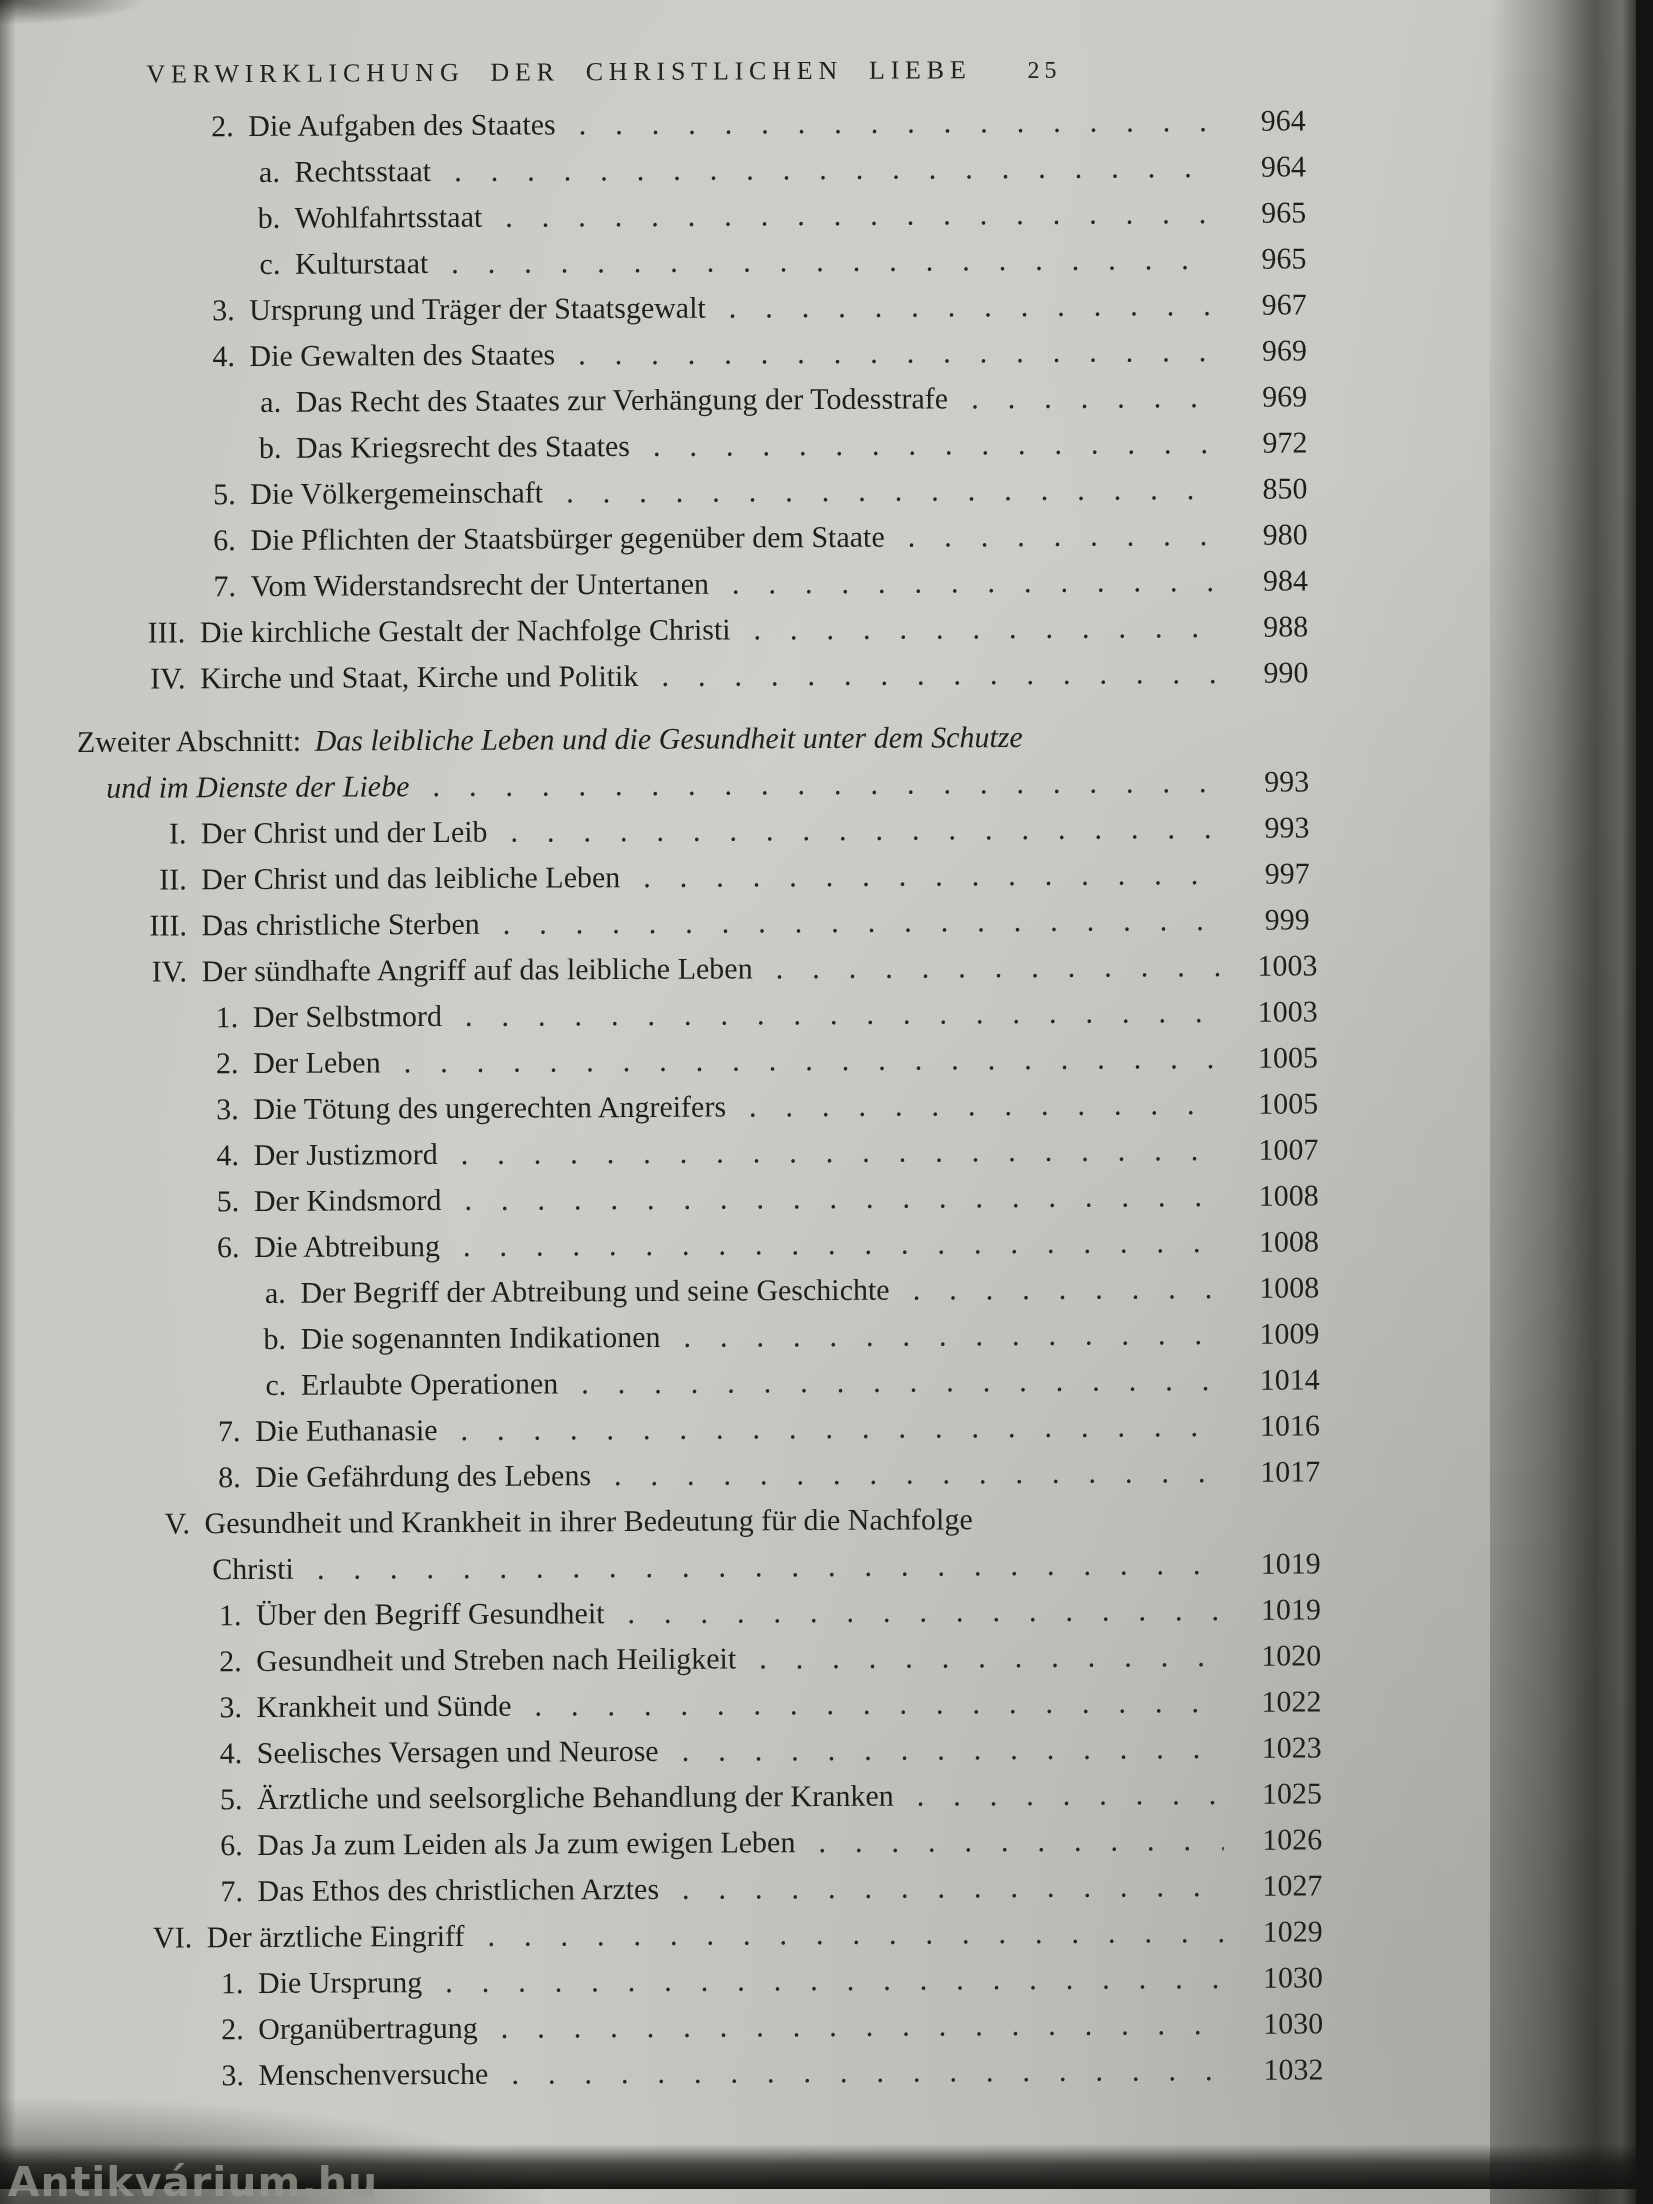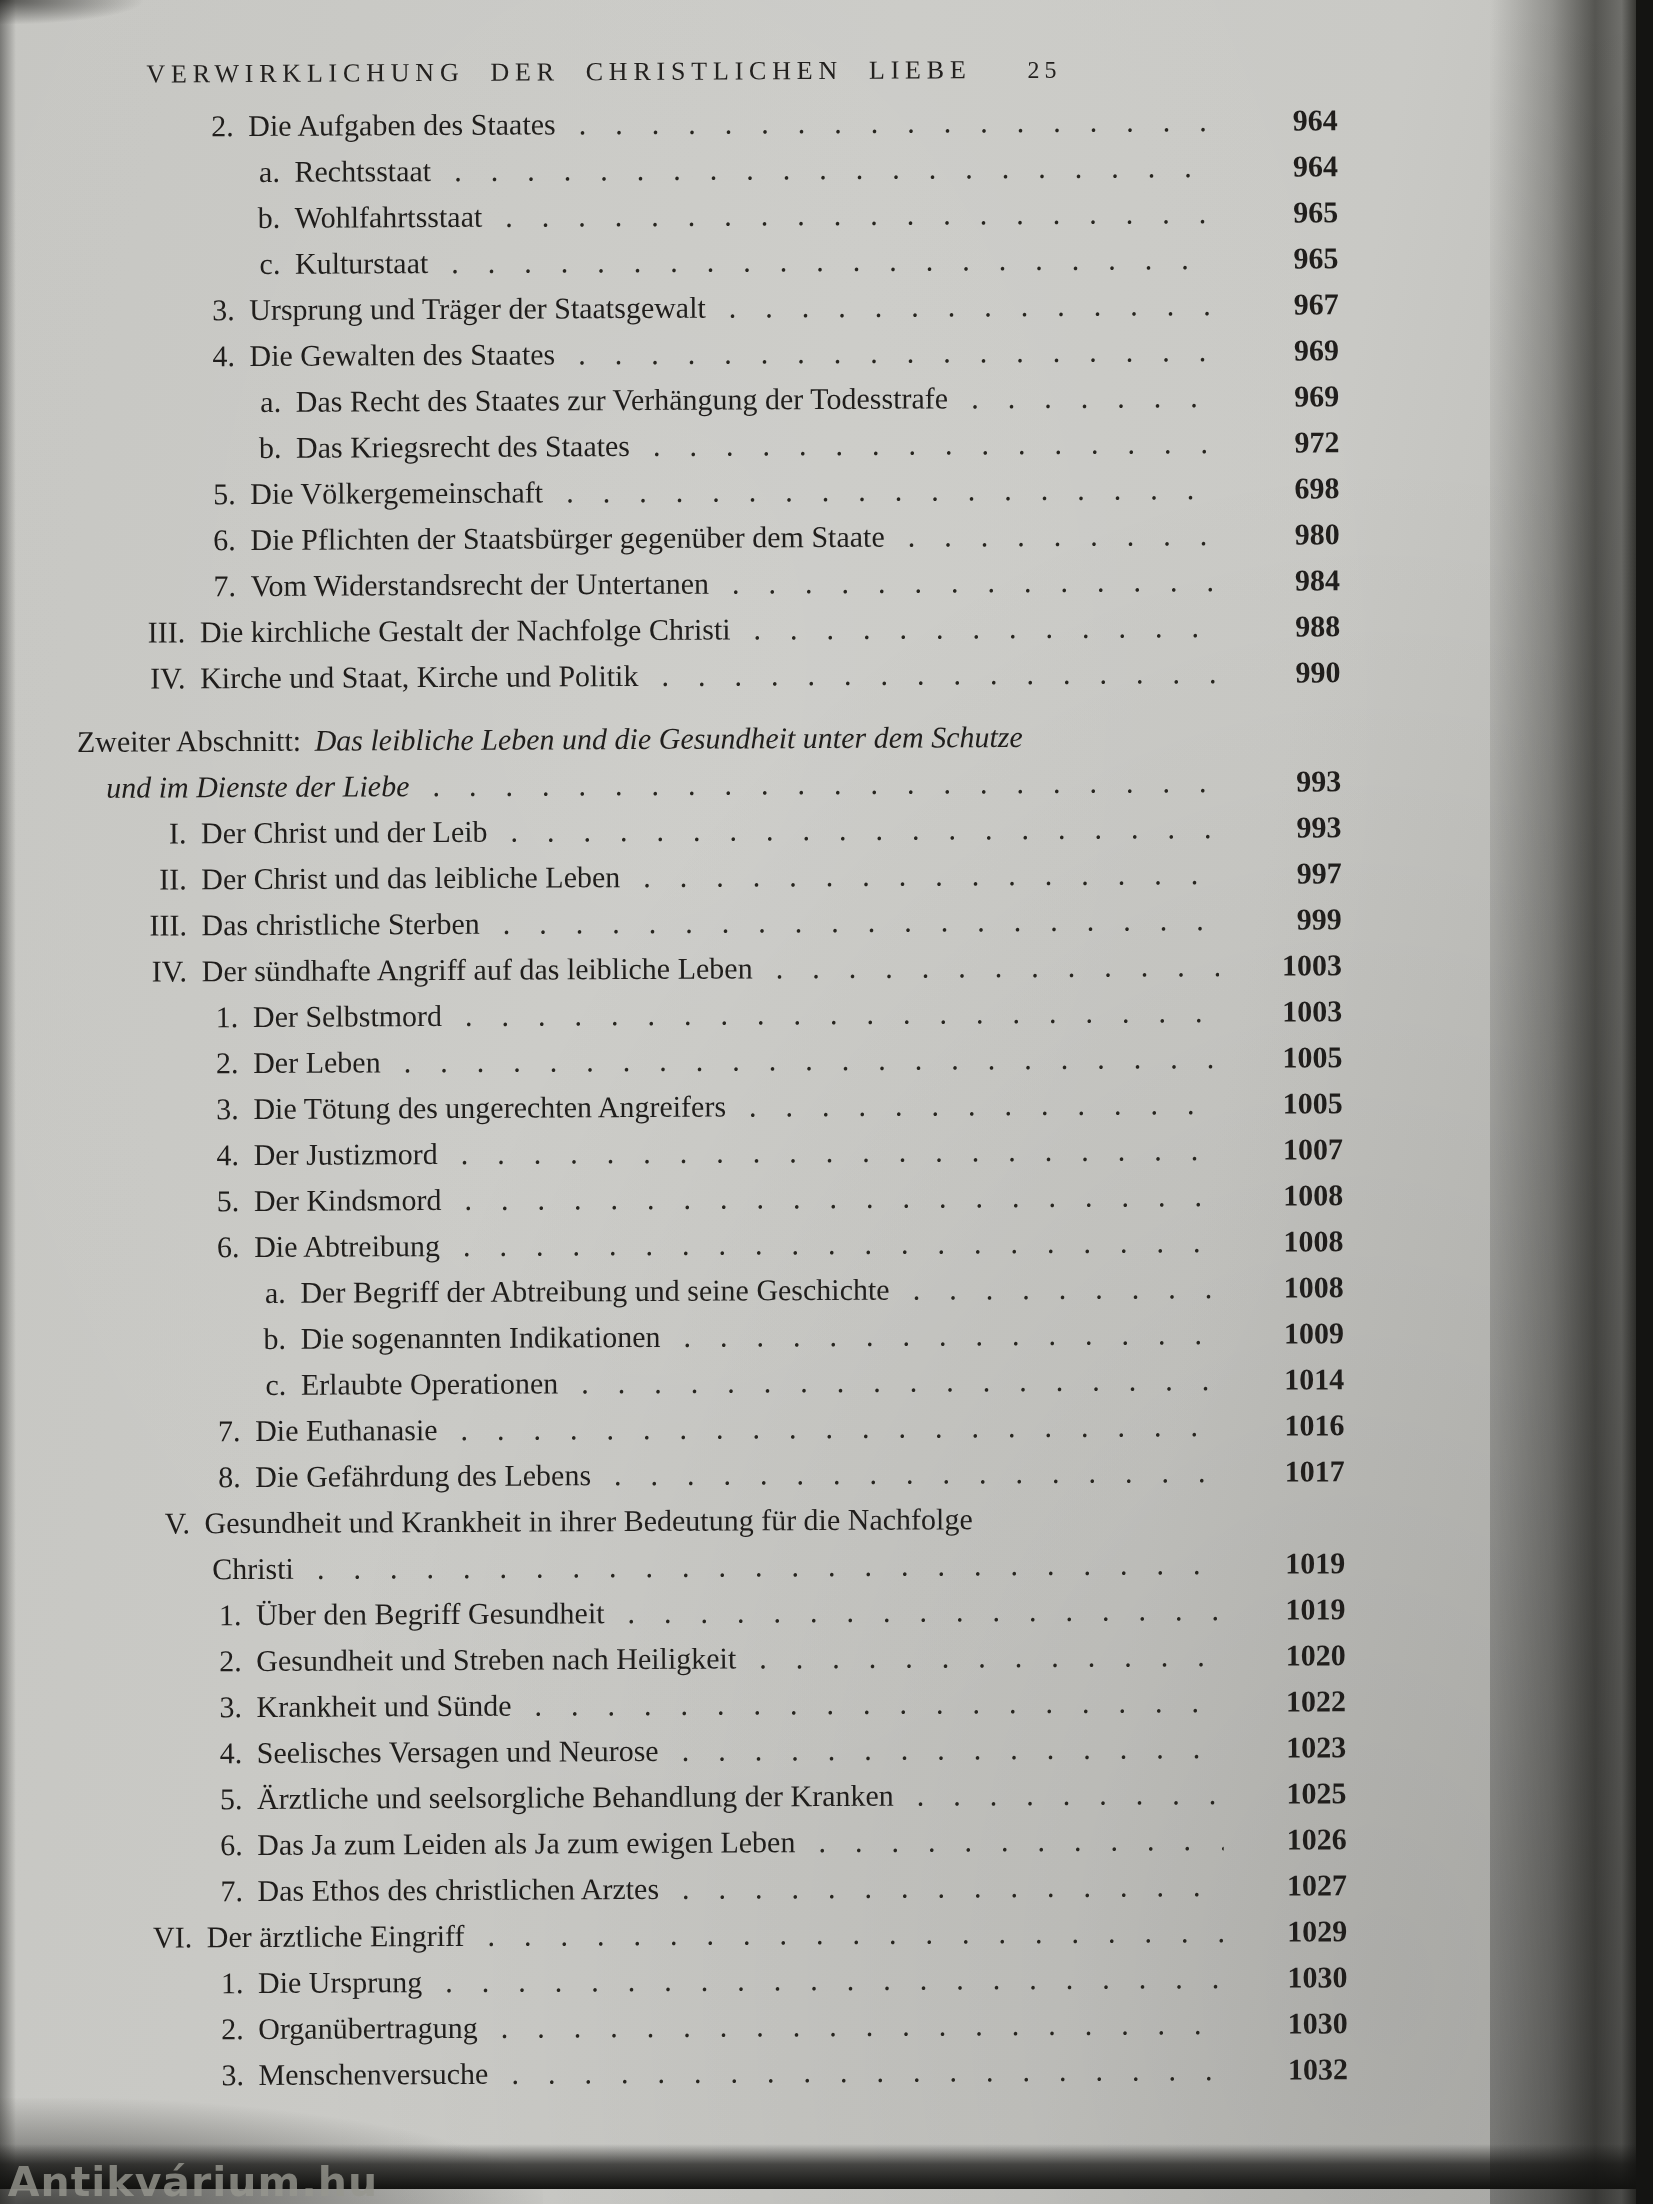--- a/index.html
+++ b/index.html
@@ -44,21 +44,21 @@
   .lvl-roman  .num{width:182px;}
   .lvl-num    .num{width:233px;}
   .lvl-letter .num{width:279px;}
   .txt{flex:0 0 auto;margin-left:14.6px;}
   .leader{
     flex:1 1 auto;overflow:hidden;white-space:nowrap;
     margin:0 13.6px 0 23px;
     letter-spacing:29px;
     color:#27251f;
   }
-  .pg{flex:0 0 auto;width:109px;text-align:right;font-weight:bold;}
+  .pg{flex:0 0 auto;width:109px;text-align:center;}
   .lvl-section{padding-left:73px;margin-top:17.5px;}
   .lvl-section .prefix{flex:0 0 auto;margin-right:13.6px;}
   .lvl-section .txt{margin-left:0;font-style:italic;}
   .lvl-section2{padding-left:102px;}
   .lvl-section2 .txt{margin-left:0;font-style:italic;}
   .lvl-cont{padding-left:197px;}
   .lvl-cont .txt{margin-left:7px;}
   
   .edge-left{
     position:absolute;left:0;top:0;bottom:0;width:15.5px;pointer-events:none;
@@ -149,21 +149,21 @@
         <div class="row lvl-letter">
           <span class="num">b.</span>
           <span class="txt">Das Kriegsrecht des Staates</span>
           <span class="leader">............................................................</span>
           <span class="pg">972</span>
         </div>
         <div class="row lvl-num">
           <span class="num">5.</span>
           <span class="txt">Die Völkergemeinschaft</span>
           <span class="leader">............................................................</span>
-          <span class="pg">698</span>
+          <span class="pg">850</span>
         </div>
         <div class="row lvl-num">
           <span class="num">6.</span>
           <span class="txt">Die Pflichten der Staatsbürger gegenüber dem Staate</span>
           <span class="leader">............................................................</span>
           <span class="pg">980</span>
         </div>
         <div class="row lvl-num">
           <span class="num">7.</span>
           <span class="txt">Vom Widerstandsrecht der Untertanen</span>

